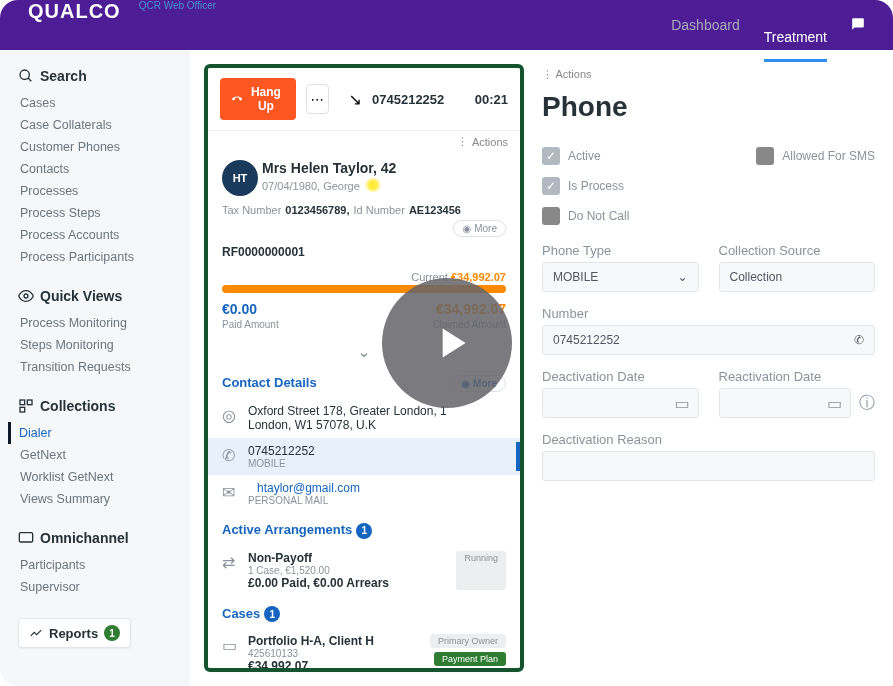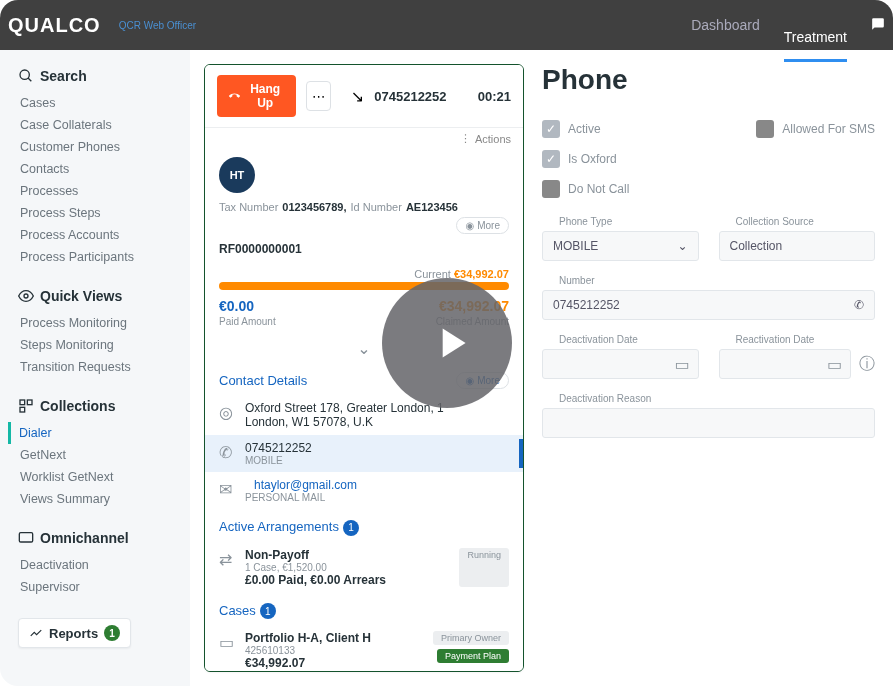--- a/index.html
+++ b/index.html
@@ -1,37 +1,37 @@
 <!DOCTYPE html>
 <html><head>
 <meta charset="utf-8">
 <style>
 * { box-sizing: border-box; margin: 0; padding: 0; font-family: -apple-system, BlinkMacSystemFont, "Segoe UI", Arial, sans-serif; }
 body { background: #fff; width: 893px; height: 686px; overflow: hidden; position: relative; border-radius: 18px; }
-.topbar { background: #404040; height: 50px; display: flex; align-items: center; padding: 0 8px; color: #fff; }
+.topbar { background: #4c1d95; height: 50px; display: flex; padding: 0 28px; color: #fff; }
 .logo { font-size: 20px; font-weight: 700; letter-spacing: 1px; }
 .app-sub { color: #4a8fd1; font-size: 10px; margin-left: 18px; font-weight: 500; }
 .topbar-spacer { flex: 1; }
 .top-nav { display: flex; gap: 24px; align-items: center; font-size: 14px; }
 .top-nav .tab { color: #aab; cursor: pointer; padding-bottom: 14px; margin-top: 14px; }
 .top-nav .tab.active { color: #fff; border-bottom: 3px solid #2f8ef0; margin-top: 40px; }
 .top-nav .msg-icon { color: #fff; }
 
 .body-wrap { display: flex; height: calc(100% - 50px); background: #fff; }
 .sidebar { width: 190px; background: #f5f7f9; padding: 18px 10px 10px 18px; overflow-y: auto; font-size: 13px; }
 .sb-section { margin-bottom: 20px; }
 .sb-head { display: flex; align-items: center; gap: 6px; font-weight: 700; color: #263238; font-size: 14px; margin-bottom: 8px; }
 .sb-head svg { width: 16px; height: 16px; }
 .sb-item { color: #6b757d; padding: 4px 0 4px 2px; cursor: pointer; font-size: 12.5px; }
-.sb-item.active { color: #1565c0; border-left: 3px solid #14b8a6; padding-left: 8px; margin-left: -10px; font-weight: 500; }
+.sb-item.active { color: #1565c0; border-left: 3px solid #0f172a; padding-left: 8px; margin-left: -10px; font-weight: 500; }
 .reports-badge { display: inline-flex; align-items: center; gap: 6px; background: #fff; border: 1px solid #e2e6ea; border-radius: 4px; padding: 6px 10px; font-size: 13px; font-weight: 600; color: #263238; box-shadow: 0 1px 2px rgba(0,0,0,0.05); }
 .reports-badge .count { background: #2e7d32; color: #fff; border-radius: 50%; width: 16px; height: 16px; display: inline-flex; align-items: center; justify-content: center; font-size: 10px; }
 
 .main { flex: 1; display: flex; gap: 0; padding: 14px 0 14px 14px; overflow: hidden; }
-.center-col { width: 320px; background: #fff; border: 1px solid #14532d; border-radius: 6px; padding: 0; overflow-y: auto; box-shadow: 0 1px 2px rgba(0,0,0,0.04); }
+.center-col { width: 320px; background: #fff; border: 4px solid #14532d; border-radius: 6px; padding: 0; overflow-y: auto; box-shadow: 0 1px 2px rgba(0,0,0,0.04); }
 .call-bar { display: flex; align-items: center; padding: 10px 12px; gap: 10px; border-bottom: 1px solid #eceef0; }
 .hangup { background: #ff5722; color: #fff; border: none; border-radius: 4px; padding: 7px 12px; font-size: 12px; font-weight: 600; display: flex; align-items: center; gap: 6px; cursor: pointer; }
 .dots-btn { background: #fff; border: 1px solid #dde1e5; border-radius: 4px; width: 30px; height: 30px; display: flex; align-items: center; justify-content: center; cursor: pointer; }
 .call-num { font-size: 13px; font-weight: 600; color: #263238; }
 .call-timer { font-size: 13px; color: #263238; font-weight: 600; }
 .actions-row { display: flex; justify-content: flex-end; padding: 4px 12px; font-size: 11px; color: #888; gap: 4px; align-items: center; }
 .person-row { display: flex; padding: 8px 14px 4px; gap: 4px; }
 .avatar { width: 36px; height: 36px; border-radius: 50%; background: #1a3a5c; color: #fff; font-size: 11px; font-weight: 700; display: flex; align-items: center; justify-content: center; }
 .person-name { font-size: 14px; font-weight: 700; color: #263238; }
 .person-sub { font-size: 11px; color: #8a939b; }
@@ -41,21 +41,21 @@
 .more-pill { margin-left: auto; border: 1px solid #dde1e5; border-radius: 12px; padding: 2px 8px; font-size: 10px; cursor: pointer; display: inline-flex; align-items: center; gap: 3px; }
 .ref-row { padding: 4px 14px; font-size: 12px; color: #263238; font-weight: 700; }
 .balance-label { padding: 8px 14px 2px; font-size: 11px; color: #8a939b; text-align: right; }
 .balance-label .amt { color: #ff8a00; font-weight: 700; }
 .progress { height: 8px; background: #ff8a00; margin: 0 14px; border-radius: 4px; }
 .amounts { display: flex; justify-content: space-between; padding: 8px 14px 2px; }
 .amounts .left { color: #1565c0; font-weight: 700; font-size: 14px; }
 .amounts .right { color: #ff8a00; font-weight: 700; font-size: 14px; text-align: right; }
 .amounts-sub { display: flex; justify-content: space-between; padding: 0 14px 8px; font-size: 10px; color: #8a939b; }
 .expand-row { text-align: center; padding: 4px; }
-.section-h { padding: 10px 14px 6px; font-size: 13px; font-weight: 400; color: #1565c0; display: flex; align-items: center; justify-content: space-between; }
+.section-h { padding: 10px 14px 6px; font-size: 13px; font-weight: 700; color: #1565c0; display: flex; justify-content: space-between; }
 .entry { padding: 6px 14px; display: flex; gap: 10px; align-items: flex-start; }
 .entry.selected { background: #e8f1fb; position: relative; }
 .entry.selected::after { content: ""; position: absolute; right: 0; top: 4px; bottom: 4px; width: 4px; background: #1565c0; }
 .entry-icon { width: 16px; color: #8a939b; margin-top: 2px; }
 .entry-body .t1 { font-size: 12px; color: #263238; }
 .entry-body .t2 { font-size: 10px; color: #8a939b; }
 .entry-body .t1.link { color: #1565c0; padding-left: 9px; }
 .badge-num { background: #1565c0; color: #fff; border-radius: 50%; width: 16px; height: 16px; display: inline-flex; align-items: center; justify-content: center; font-size: 10px; margin-left: 4px; }
 .pill { font-size: 9px; padding: 2px 8px; border-radius: 3px; background: #eceef0; color: #8a939b; }
 .pill.green { background: #2e7d32; color: #fff; }
@@ -65,21 +65,21 @@
 
 .right-col { flex: 1; padding: 0 18px; overflow-y: auto; }
 .right-actions { font-size: 11px; color: #888; padding: 4px 0 10px; }
 .right-h { font-size: 28px; font-weight: 700; color: #263238; margin-bottom: 24px; }
 .check-row { display: flex; gap: 40px; margin-bottom: 12px; }
 .check { display: flex; align-items: center; gap: 8px; font-size: 12px; color: #8a939b; }
 .check .box { width: 18px; height: 18px; border-radius: 3px; background: #b1b8c0; display: flex; align-items: center; justify-content: center; color: #fff; }
 .check .box.outline { background: #888; }
 .form-row { display: flex; gap: 20px; margin-bottom: 14px; }
 .form-group { flex: 1; }
-.form-label { font-size: 10px; color: #8a939b; margin-bottom: 4px; display: block; margin-left: 17px; }
+.form-label { font-size: 13px; color: #8a939b; margin-bottom: 4px; display: block; }
 .form-input { width: 100%; border: 1px solid #e2e6ea; background: #f7f8f9; border-radius: 3px; padding: 7px 10px; font-size: 12px; color: #556; display: flex; justify-content: space-between; align-items: center; }
 .date-input { display: flex; align-items: center; gap: 8px; }
 .date-box { flex: 1; border: 1px solid #e2e6ea; background: #f7f8f9; border-radius: 3px; height: 30px; display: flex; align-items: center; justify-content: flex-end; padding: 0 8px; color: #8a939b; }
 .info-icon { color: #8a939b; }
 
 .play-overlay { position: absolute; left: 50%; top: 50%; transform: translate(-50%, -50%); width: 130px; height: 130px; border-radius: 50%; background: rgba(100,100,105,0.85); display: flex; align-items: center; justify-content: center; cursor: pointer; }
 .play-overlay svg { width: 50px; height: 50px; fill: #fff; margin-left: 8px; }
 
 svg.ico { width: 14px; height: 14px; }
 </style>
@@ -144,21 +144,21 @@
       <div class="sb-item">Worklist GetNext</div>
       <div class="sb-item">Views Summary</div>
     </div>
     <div class="sb-section">
       <div class="sb-head">
           <svg viewBox="0 0 24 24" fill="none" stroke="currentColor" stroke-width="2">
             <rect x="2" y="4" width="20" height="14" rx="2"></rect>
           </svg>
           <span>Omnichannel</span>
         </div>
-      <div class="sb-item">Deactivation</div>
+      <div class="sb-item">Participants</div>
       <div class="sb-item">Supervisor</div>
     </div>
     <div class="reports-badge">
       <svg class="ico" viewBox="0 0 24 24" fill="none" stroke="currentColor" stroke-width="2">
           <polyline points="3 17 9 11 13 15 21 7"></polyline>
         </svg>
       <span>Reports</span>
       <span class="count">1</span>
     </div>
   </div>
@@ -179,20 +179,24 @@
         <span style="width:14px"></span>
         <span class="call-timer">00:21</span>
       </div>
       <div class="actions-row">
           <span>⋮</span>
           <span>Actions</span>
         </div>
 
       <div class="person-row">
         <div class="avatar">HT</div>
+        <div>
+          <div class="person-name"><span>Mrs Helen Taylor, 42</span></div>
+          <div class="person-sub"><span>07/04/1980, George</span> <span class="highlight-cursor"></span></div>
+        </div>
       </div>
       <div class="ids-row">
         <span>Tax Number</span> 
           <span class="val">0123456789,</span>
         <span>Id Number</span> 
           <span class="val">AE123456</span>
         <span class="more-pill">◉ <span>More</span></span>
       </div>
       <div class="ref-row">RF0000000001</div>
 
@@ -259,35 +263,36 @@
         </div>
         <div style="display:flex;flex-direction:column;gap:4px;align-items:flex-end">
           <span class="pill">Primary Owner</span>
           <span class="pill green">Payment Plan</span>
         </div>
       </div>
 
     </div>
 
     <div class="right-col">
+      <div class="right-actions"><span>⋮</span> <span>Actions</span></div>
       <h1 class="right-h">Phone</h1>
 
       <div class="check-row">
         <div class="check">
             <span class="box">✓</span>
             <span>Active</span>
           </div>
         <div class="check" style="margin-left:auto">
             <span class="box outline"></span>
             <span>Allowed For SMS</span>
           </div>
       </div>
       <div class="check" style="margin-bottom:12px">
           <span class="box">✓</span>
-          <span>Is Oxford</span>
+          <span>Is Process</span>
         </div>
       <div class="check" style="margin-bottom:18px">
           <span class="box outline"></span>
           <span>Do Not Call</span>
         </div>
 
       <div class="form-row">
         <div class="form-group">
           <span class="form-label">Phone Type</span>
           <div class="form-input">

